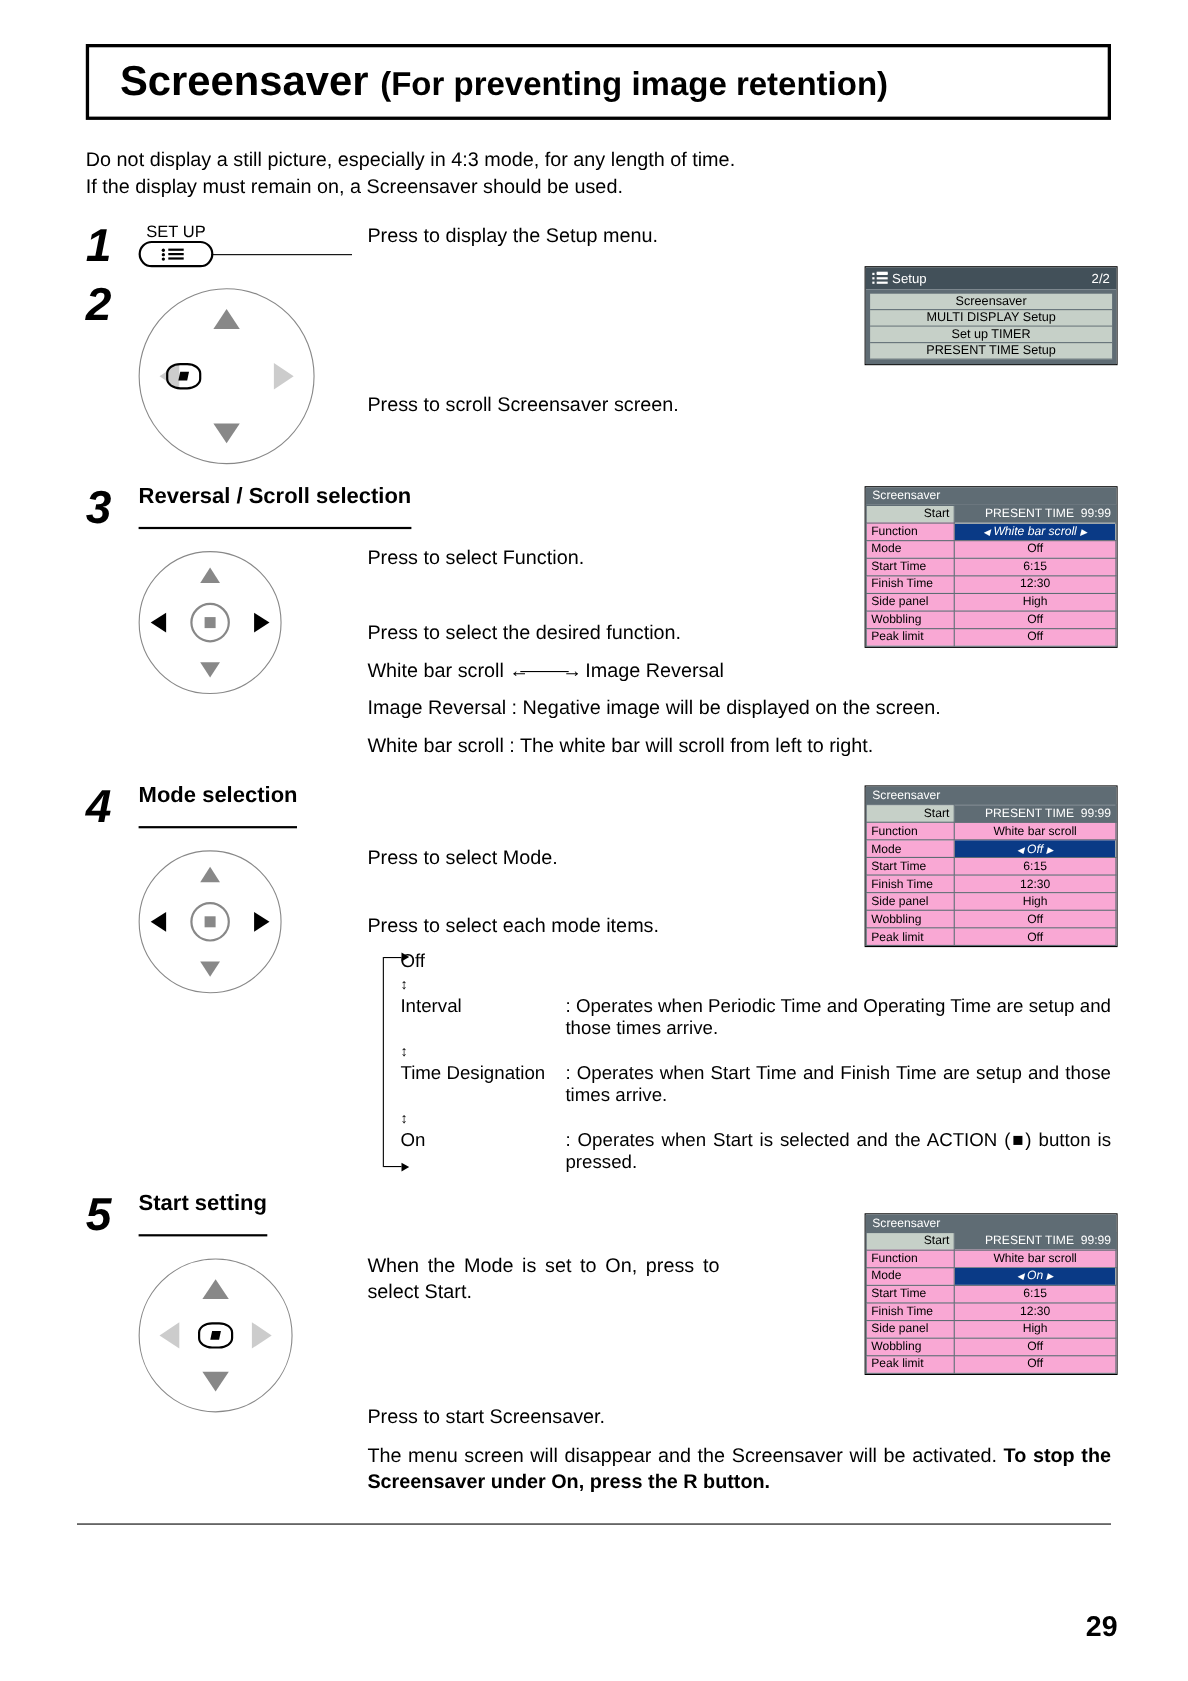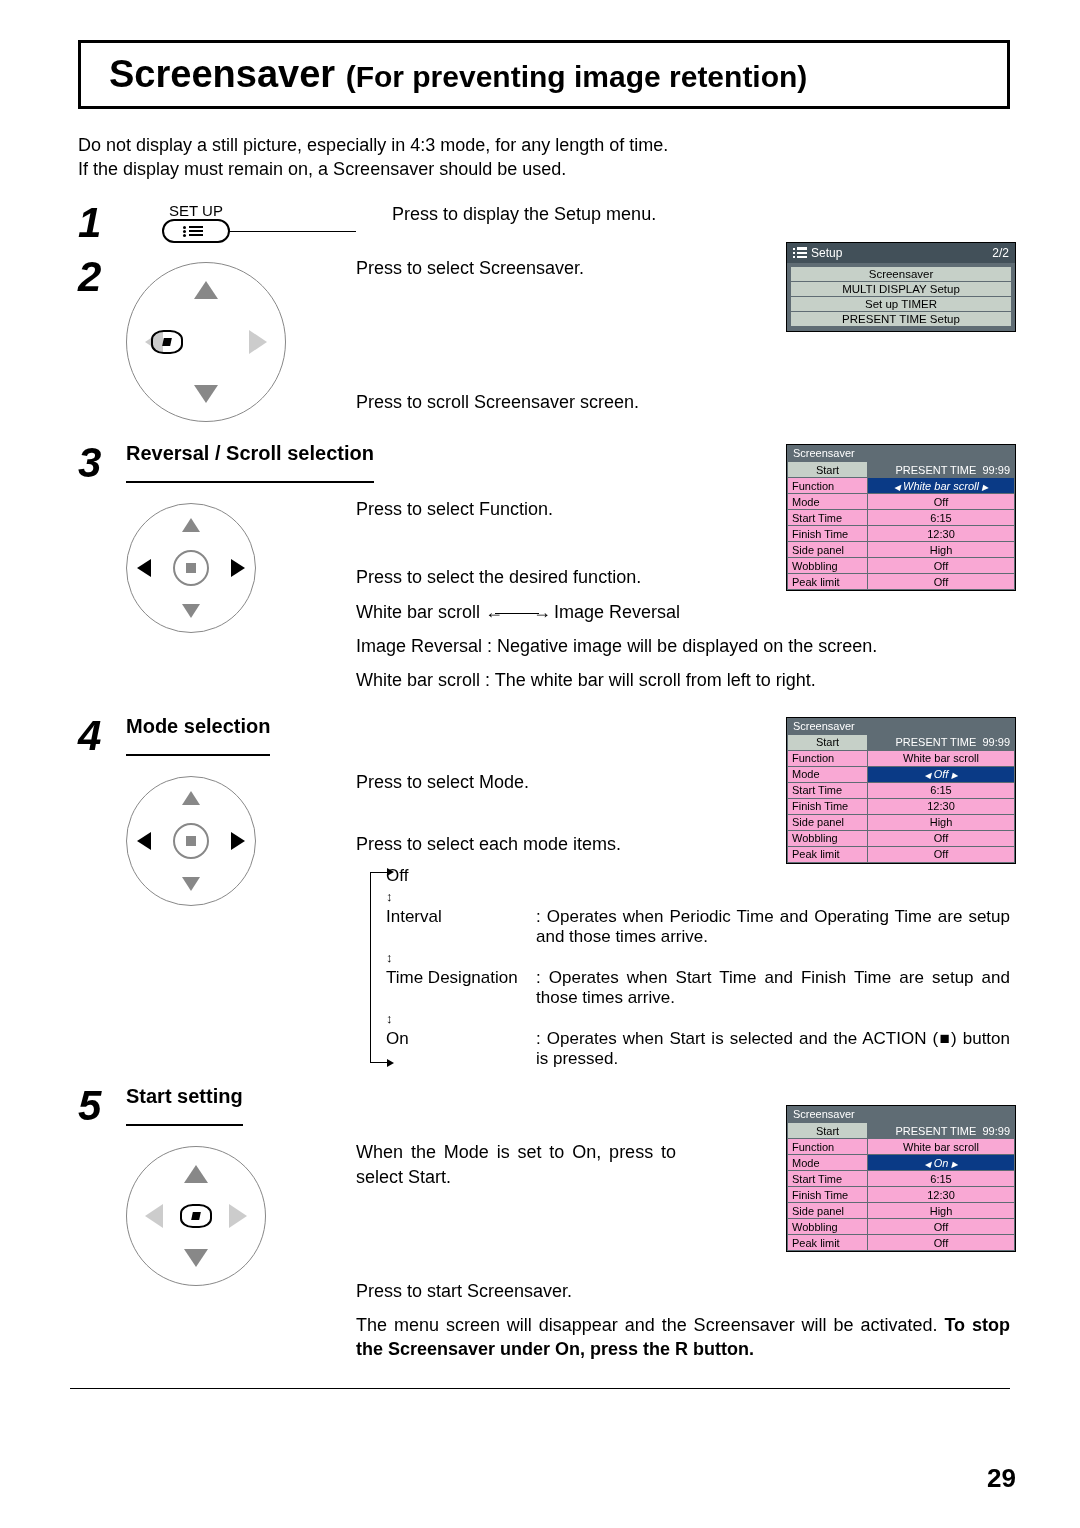--- a/index.html
+++ b/index.html
@@ -40,21 +40,21 @@
   .step-heading {
     font-size: 20px;
     font-weight: bold;
     border-bottom: 2px solid #000;
     display: inline-block;
     padding-bottom: 16px;
     margin-bottom: 14px;
   }
   .row { display:flex; align-items:flex-start; }
   .diagram-col { width: 200px; flex-shrink:0; }
-  .text-col { flex:1; padding-left: 8px; margin-left: 22px; }
+  .text-col { flex:1; padding-left: 8px; }
   .text-col p { font-size: 18px; line-height:1.35; margin-bottom:10px; }
   .text-col p.just { text-align: justify; }
   .menu-box {
     width: 230px;
     border: 1px solid #000;
     font-size: 12px;
     color: #fff;
   }
   .menu-box .hdr {
     background: #425059;
@@ -97,21 +97,21 @@
   }
   .ss-box td.lbl { width: 80px; }
   .ss-box td.val { text-align:center; }
   .ss-box td.sel { background: #0a3a86; color:#fff; position:relative;font-style:italic; }
   .ss-box td.time-head {
     background:#5f6c74;
     color:#fff;
     text-align:right;
     font-size:11px;
   }
-  .ss-box td.start-cell { background:#c6d0c8; text-align:center; }
+  .ss-box td.start-cell { background:#c6d0c8; text-align:right; }
   .ss-box .tri-l, .ss-box .tri-r { font-size:8px; }
   .hrline { border:none; border-top:1.5px solid #000; margin-top:16px; }
   .pagenum {
     position:absolute;
     bottom: 34px;
     right: 64px;
     font-size: 26px;
     font-weight: bold;
   }
   .bold { font-weight:bold; }
@@ -236,21 +236,21 @@
 
 <p class="intro">
   <span>Do not display a still picture, especially in 4:3 mode, for any length of time.</span><br>
   <span>If the display must remain on, a Screensaver should be used.</span>
 </p>
 
 <div class="step step-wrap">
   <div class="step-num">1</div>
   <div class="step-body">
     <div class="row">
-      <div class="diagram-col" style="text-align:center;margin-left:36px;">
+      <div class="diagram-col" style="text-align:center;">
         <span class="setup-label">SET UP</span>
         <div style="display:flex;align-items:center;">
           <div class="setup-btn">
             <span style="width:14px;height:2px;background:#000;box-shadow:0 -4px 0 #000,0 4px 0 #000;display:inline-block;position:relative;">
               <span style="position:absolute;left:-6px;top:-4px;width:3px;height:3px;border-radius:50%;background:#000;box-shadow:0 4px 0 #000,0 8px 0 #000;"></span>
             </span>
           </div>
           <div style="flex:1;border-top:1.2px solid #000;margin-left:-2px;margin-right:6px;margin-top:2px;"></div>
         </div>
       </div>
@@ -288,21 +288,20 @@
           <div class="tri up"></div>
           <div class="tri down"></div>
           <div class="tri left"></div>
           <div class="tri right"></div>
           <div class="center-btn">
               <div class="sq"></div>
             </div>
         </div>
       </div>
       <div class="text-col">
-        <p>Press to select Screensaver.</p>
         <div style="height:100px;"></div>
         <p>Press to scroll Screensaver screen.</p>
       </div>
     </div>
   </div>
 </div>
 
 <div class="step step-wrap" style="margin-top:18px;">
   <div class="step-num">3</div>
   <div class="step-body">

